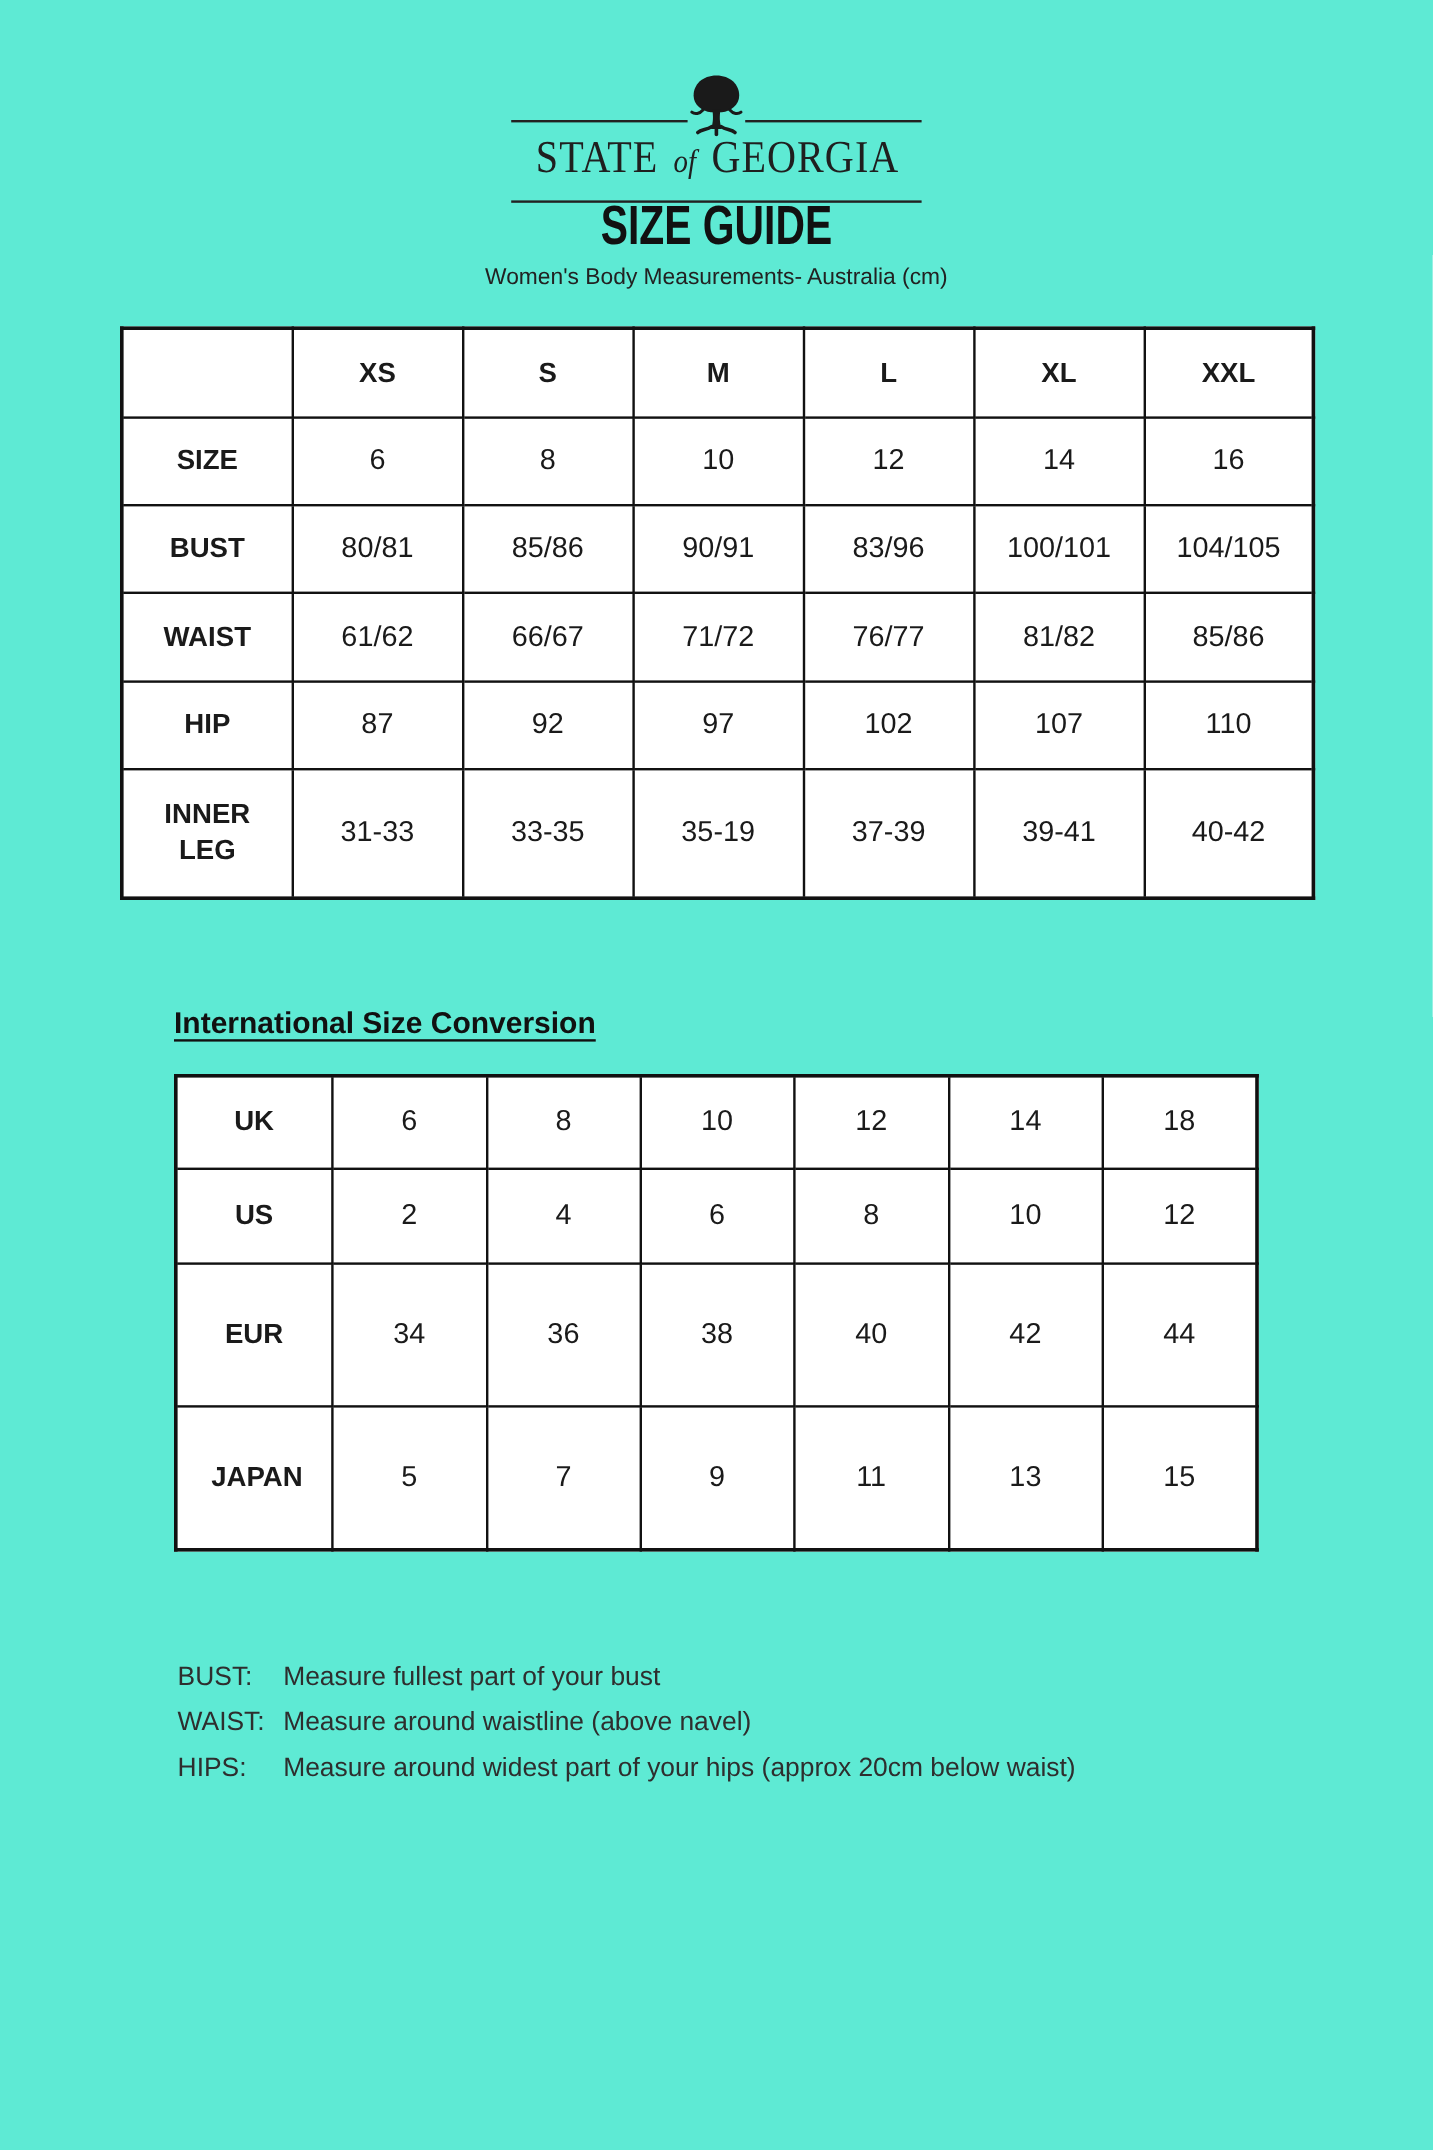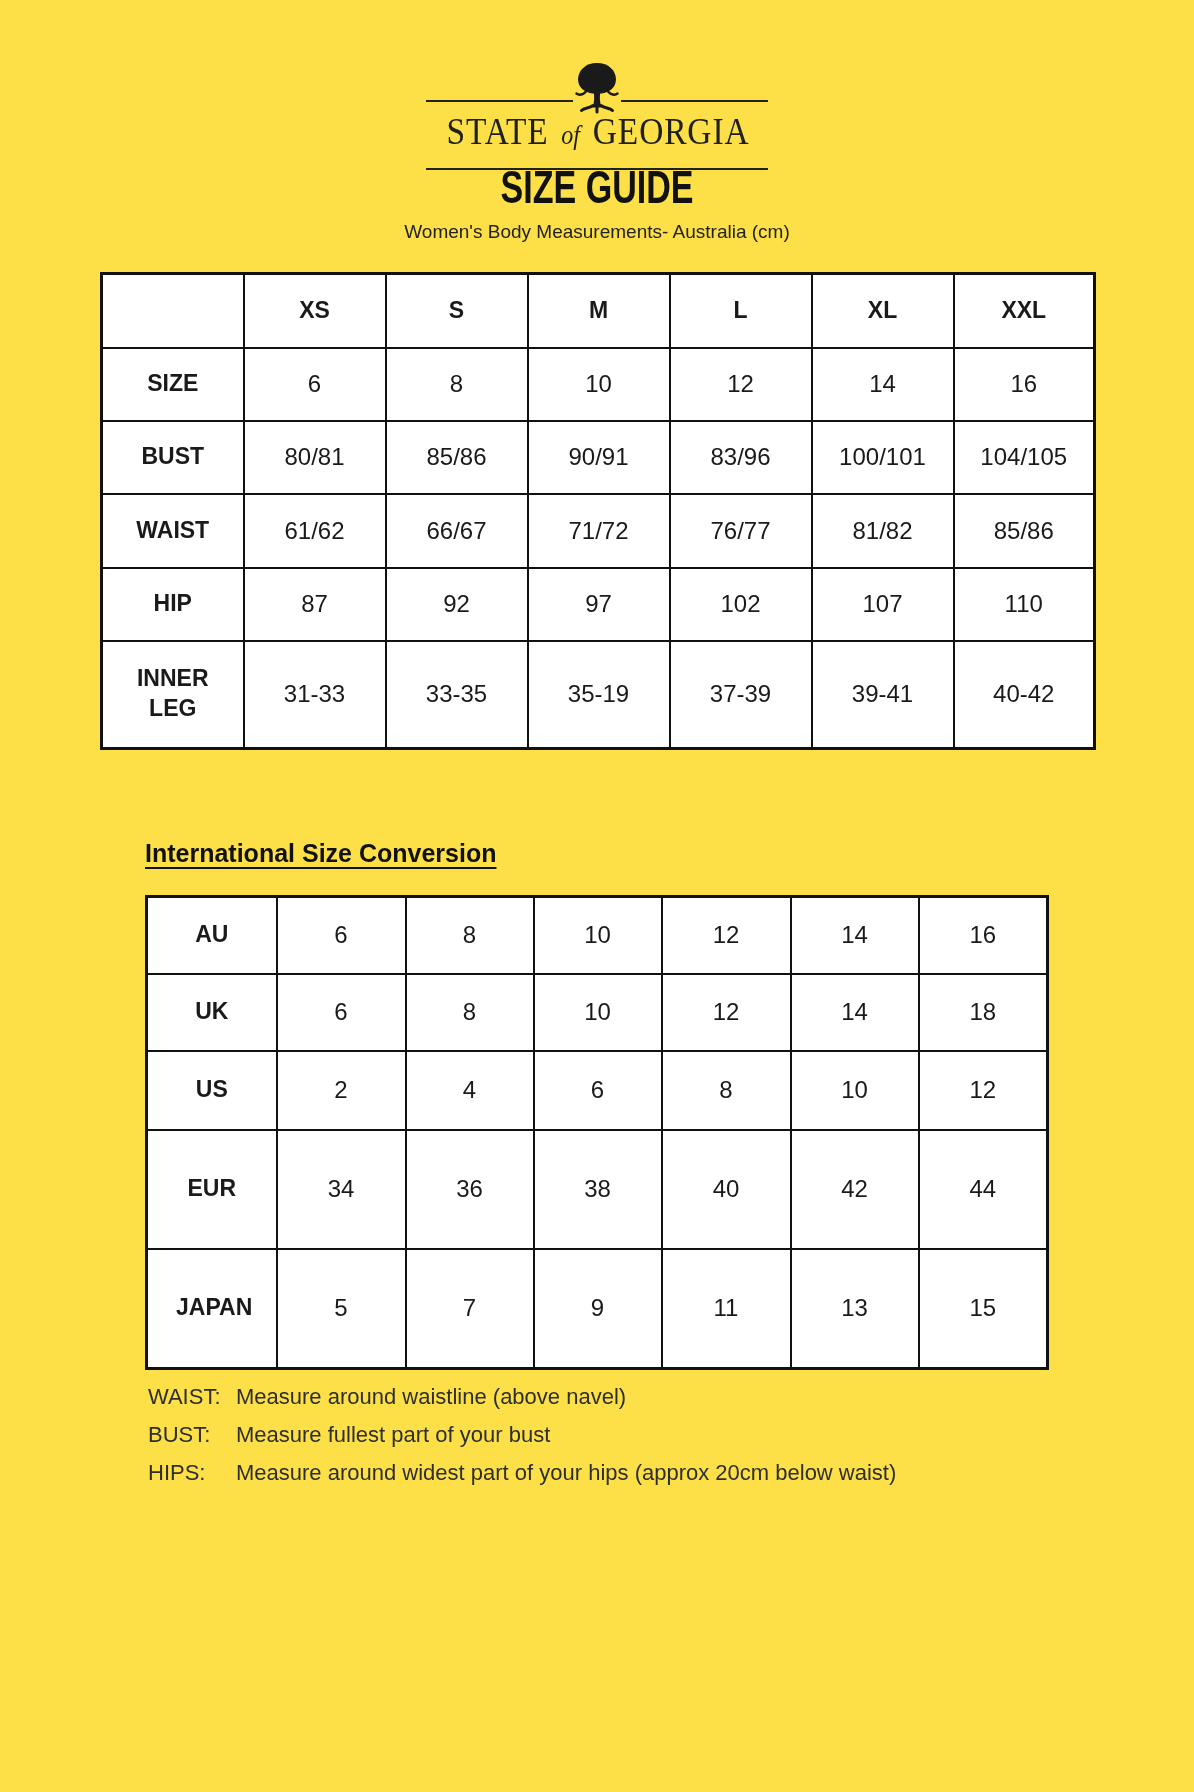--- a/index.html
+++ b/index.html
@@ -1,20 +1,20 @@
 <!DOCTYPE html>
 <html><head>
 <meta charset="utf-8">
 <style>
   * { margin:0; padding:0; box-sizing:border-box; }
   html,body { background:#ffffff; }
   body { font-family:"Liberation Sans","DejaVu Sans",sans-serif; color:#1a1a1a; }
   .page {
     position:relative; width:1194px; height:1792px;
-    background:#fde047; overflow:hidden; margin:0 auto;
+    background:#5eead4; overflow:hidden; margin:0 auto;
   }
 
   
   .logo { position:absolute; top:62px; left:50%; transform:translateX(-50%); width:342px; text-align:center; }
   .logo-top { position:relative; height:40px; }
   .tree { position:absolute; top:0; left:50%; transform:translateX(-50%); }
   .rule { position:absolute; top:38px; height:2px; background:#222; width:147px; }
   .rule.left  { left:0; }
   .rule.right { right:0; }
   .logo-name {
@@ -159,29 +159,20 @@
     <colgroup>
       <col style="width:130px">
         <col style="width:129px">
         <col style="width:128px">
         <col style="width:128px">
       <col style="width:129px">
         <col style="width:128px">
         <col style="width:129px">
     </colgroup>
     <tbody>
-        <tr style="height:77px">
-      <td class="lbl">AU</td>
-      <td>6</td>
-      <td>8</td>
-      <td>10</td>
-      <td>12</td>
-      <td>14</td>
-      <td>16</td>
-    </tr>
     <tr style="height:77px">
       <td class="lbl">UK</td>
       <td>6</td>
       <td>8</td>
       <td>10</td>
       <td>12</td>
       <td>14</td>
       <td>18</td>
     </tr>
     <tr style="height:79px">
@@ -209,26 +200,26 @@
       <td>9</td>
       <td>11</td>
       <td>13</td>
       <td>15</td>
     </tr>
   </tbody>
     </table>
 
   <div class="notes">
     <div class="note-row">
+      <span class="note-label">BUST:</span>
+      <span class="note-text">Measure fullest part of your bust</span>
+    </div>
+    <div class="note-row">
       <span class="note-label">WAIST:</span>
       <span class="note-text">Measure around waistline (above navel)</span>
-    </div>
-    <div class="note-row">
-      <span class="note-label">BUST:</span>
-      <span class="note-text">Measure fullest part of your bust</span>
     </div>
     <div class="note-row">
       <span class="note-label">HIPS:</span>
       <span class="note-text">Measure around widest part of your hips (approx 20cm below waist)</span>
     </div>
   </div>
 
 </div>
 
 </body></html>

